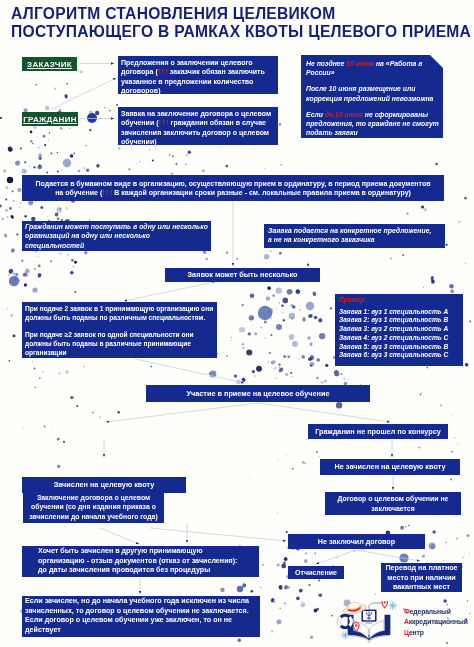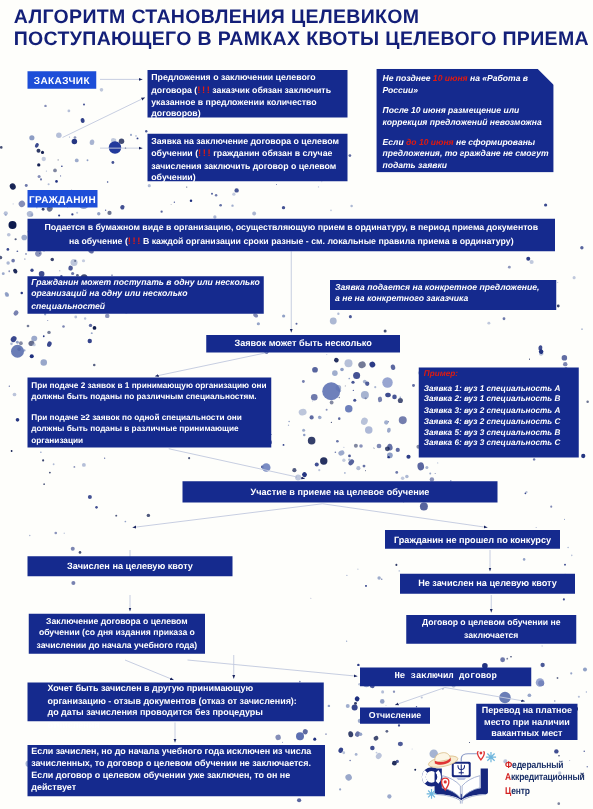--- a/index.html
+++ b/index.html
@@ -11,22 +11,22 @@
   .ttl{position:absolute;left:11px;top:5px;width:465px;color:#131f78;font-weight:bold;
        font-size:15.6px;line-height:17.6px;letter-spacing:0.28px;white-space:nowrap;}
   .box{position:absolute;background:#152a8e;color:#ffffff;box-sizing:border-box;
        font-size:7.0px;line-height:9.3px;font-weight:bold;}
   .b-c{text-align:center;display:flex;align-items:center;justify-content:center;}
   .b1{font-size:7.3px;}
   .b-l{text-align:left;}
   .ital{font-style:italic;font-size:6.9px;}
   .red{color:#e01b10;}
   .red.mk{letter-spacing:1.3px;margin-right:-1.3px;font-size:1.08em;}
-  .lbl{position:absolute;background:#1d4ed8;color:#fff;font-weight:bold;font-size:8px;
-       display:flex;align-items:center;justify-content:center;letter-spacing:0.3px;}
+  .lbl{position:absolute;background:#14532d;color:#fff;font-weight:bold;font-size:8px;
+       display:flex;align-items:center;justify-content:center;letter-spacing:0.3px;text-decoration:underline;}
   #logo{position:absolute;left:336px;top:601px;display:flex;align-items:center;gap:2px;}
   #logo-mark{display:block;}
   #logo-text{font-weight:bold;font-size:7.8px;line-height:10.2px;color:#1b3068;letter-spacing:-0.15px;
              transform:scaleX(0.87);transform-origin:left center;white-space:nowrap;}
   .lg-first{color:#d32020;}
 </style>
 </head>
 <body>
 
 <svg id="splatter" viewBox="0 0 474 647" width="474" height="647">
@@ -568,21 +568,21 @@
 </svg>
 
 <div id="stage">
 
   <div class="ttl">
     <div>АЛГОРИТМ СТАНОВЛЕНИЯ ЦЕЛЕВИКОМ</div>
     <div>ПОСТУПАЮЩЕГО В РАМКАХ КВОТЫ ЦЕЛЕВОГО ПРИЕМА</div>
   </div>
 
   <div class="lbl" style="left:22px;top:57px;width:55px;height:14px;">ЗАКАЗЧИК</div>
-  <div class="lbl" style="left:22px;top:112px;width:56px;height:14px;margin-top:40px;">ГРАЖДАНИН</div>
+  <div class="lbl" style="left:22px;top:112px;width:56px;height:14px;">ГРАЖДАНИН</div>
 
   <div class="box b-l" style="left:118px;top:56px;width:160px;height:38px;padding:2px 3px;">
     <span>Предложения о заключении целевого договора (</span><span class="red mk">!!!</span><span> заказчик обязан заключить указанное в предложении количество договоров)</span>
   </div>
 
   <div class="box b-l" style="left:118px;top:107px;width:160px;height:38px;padding:2px 3px;">
     <span>Заявка на заключение договора о целевом обучении (</span><span class="red mk">!!!</span><span> гражданин обязан в случае зачисления заключить договор о целевом обучении)</span>
   </div>
 
   <div class="box b-l ital" style="left:301px;top:55px;width:142px;height:83px;padding:4px 4px 4px 5px;clip-path:polygon(0 0, 129px 0, 142px 13px, 142px 83px, 0 83px);font-size:6.85px;line-height:9.2px;">
@@ -619,36 +619,36 @@
     <div class="red">Пример:</div>
     <div style="height:3px"></div>
     <div>Заявка 1: вуз 1 специальность А</div>
     <div>Заявка 2: вуз 1 специальность В</div>
     <div>Заявка 3: вуз 2 специальность А</div>
     <div>Заявка 4: вуз 2 специальность С</div>
     <div>Заявка 5: вуз 3 специальность В</div>
     <div>Заявка 6: вуз 3 специальность С</div>
   </div>
 
-  <div class="box b-c b1" style="left:146px;top:385px;width:252px;height:17px;">Участие в приеме на целевое обучение</div>
+  <div class="box b-c b1" style="left:146px;top:385px;width:224px;height:17px;">Участие в приеме на целевое обучение</div>
 
   <div class="box b-c b1" style="left:308px;top:424px;width:140px;height:15px;">Гражданин не прошел по конкурсу</div>
 
-  <div class="box b-c b1" style="left:22px;top:445px;width:164px;height:16px;">Зачислен на целевую квоту</div>
+  <div class="box b-c b1" style="left:22px;top:477px;width:164px;height:16px;">Зачислен на целевую квоту</div>
   <div class="box b-c b1" style="left:320px;top:459px;width:140px;height:16px;">Не зачислен на целевую квоту</div>
 
   <div class="box b-c" style="left:23px;top:491px;width:141px;height:32px;padding:2px 2px;font-size:6.9px;line-height:9.4px;">Заключение договора о целевом обучении (со дня издания приказа о зачислении до начала учебного года)</div>
 
   <div class="box b-c" style="left:325px;top:492px;width:136px;height:23px;padding:1px 2px;font-size:6.9px;line-height:9.4px;">Договор о целевом обучении не заключается</div>
 
   <div class="box b-l" style="left:22px;top:546px;width:237px;height:31px;padding:1px 16px;font-size:7.15px;line-height:9.5px;">Хочет быть зачислен в другую принимающую организацию - отзыв документов (отказ от зачисления): до даты зачисления проводится без процедуры отчисления</div>
 
   <div class="box b-l" style="left:22px;top:596px;width:238px;height:41px;padding:1px 3px;font-size:7.15px;line-height:9.5px;">Если зачислен, но до начала учебного года исключен из числа зачисленных, то договор о целевом обучении не заключается. Если договор о целевом обучении уже заключен, то он не действует</div>
 
-  <div class="box b-c" style="left:288px;top:534px;width:137px;height:15px;font-size:7.2px;font-family:Liberation Mono, monospace;">Не заключил договор</div>
+  <div class="box b-c" style="left:288px;top:534px;width:137px;height:15px;font-size:7.2px;">Не заключил договор</div>
 
   <div class="box b-c" style="left:288px;top:566px;width:56px;height:13px;font-size:7px;">Отчисление</div>
   <div class="box b-c" style="left:381px;top:563px;width:81px;height:29px;padding:1px 2px;font-size:7.2px;line-height:9.4px;">Перевод на платное место при наличии вакантных мест</div>
 
   <div id="logo">
     <svg id="logo-mark" viewBox="0 0 68 44" width="66" height="43">
 
       <path d="M12,14 L12,33.5 C12,34.6 12.7,35.2 13.8,35.2 C21,35.2 28.4,36.4 33,39.4 L34,40.3 L35,39.4 C39.6,36.4 47,35.2 54.2,35.2 C55.3,35.2 56,34.6 56,33.5 L56,14 L50,14 L50,30.4 C43.2,30.9 37.4,32.6 34,35.2 C30.6,32.6 24.8,30.9 18,30.4 L18,14 z" fill="#16277e"></path>
 
       <path d="M18.6,20 C24.4,21.3 30,24.4 33.3,28.4 L33.3,38.4 C30,34.4 24.4,31.3 18.6,30 z" fill="#ffffff" stroke="#9aa7cc" stroke-width="0.7"></path>

